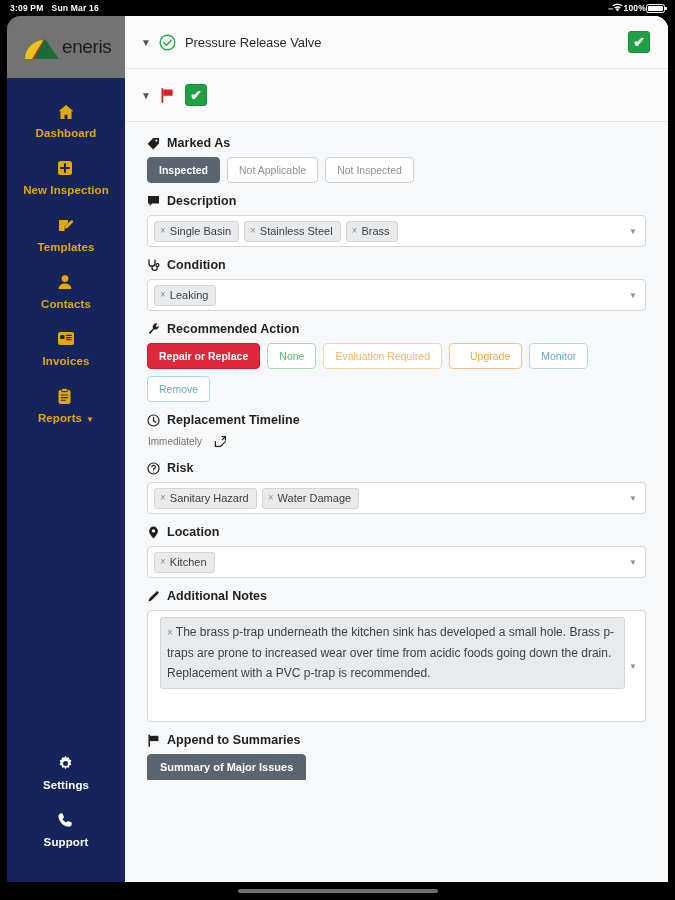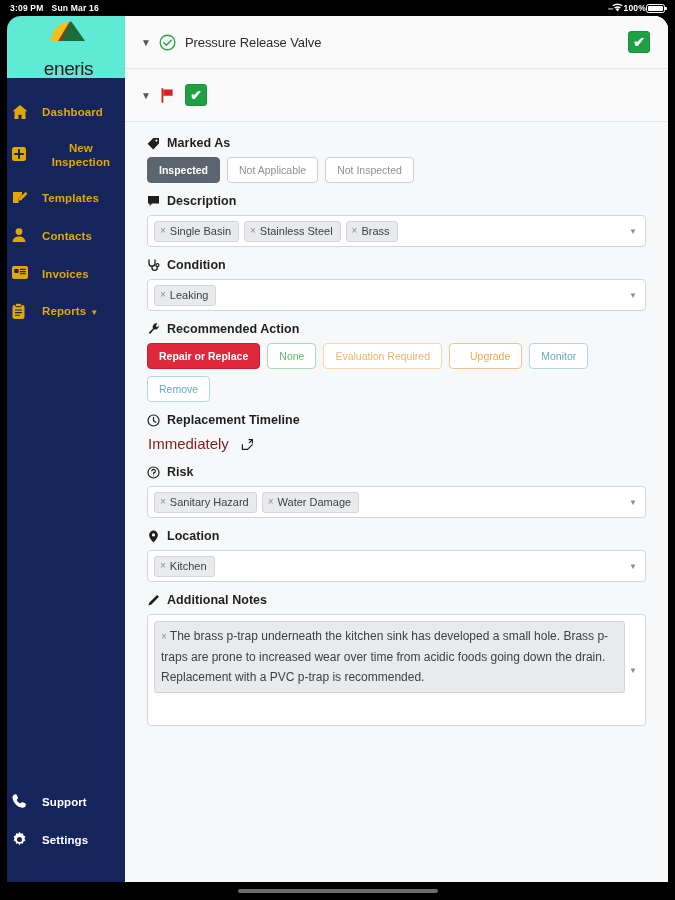--- a/index.html
+++ b/index.html
@@ -48,37 +48,37 @@
   }
 
   
   #sidebar {
     width: 118px; flex: 0 0 118px; height: 100%;
     background: #16245c;
     display: flex; flex-direction: column; align-items: center;
     position: relative;
   }
   #logo-area {
-    width: 100%; height: 62px; background: #5eead4;
+    width: 100%; height: 62px; background: #737373;
     display: flex; align-items: center; justify-content: flex-start;
-    padding-left: 8px; border-radius: 14px 0 0 0; flex-direction: column;
+    padding-left: 16px; border-radius: 14px 0 0 0;
   }
   #logo-mark { width: 42px; height: 26px; flex: 0 0 42px; }
   #logo-text {
     font-size: 19px; color: #1d1d1d; letter-spacing: -.4px;
     margin-left: -3px; font-family: "Liberation Sans", sans-serif;
   }
 
   #nav-top { margin-top: 16px; width: 100%; }
   #nav-bottom { margin-bottom: 22px; width: 100%; }
   #nav-spacer { flex: 1 1 auto; }
 
   .nav-item {
     width: 100%; padding: 9px 4px 11px;
-    display: flex; align-items: center; gap: 13px;
+    display: flex; flex-direction: column; align-items: center; gap: 5px;
     cursor: pointer;
   }
   .nav-icon { width: 18px; height: 18px; display: block; }
   .nav-label {
     font-size: 11.5px; line-height: 14px; text-align: center;
     color: #e2a800; font-weight: bold; letter-spacing: .1px;
   }
   .nav-item.bottom .nav-label { color: #ffffff; }
   .nav-caret { font-size: 8px; margin-left: 4px; }
 
@@ -164,28 +164,28 @@
   }
   .token .tk-x { color: #8b9096; font-size: 10px; }
   .select-caret {
     position: absolute; right: 8px; top: 50%; transform: translateY(-50%);
     color: #8b9096; font-size: 8px;
   }
 
   
   .timeline-value {
     display: flex; align-items: center; gap: 12px;
-    font-size: 15px; color: #7f1d1d; padding: 1px 0 2px 1px;
+    font-size: 10px; color: #737373; padding: 1px 0 2px 1px;
   }
   .edit-icon { width: 13px; height: 13px; cursor: pointer; }
 
   
   .notes-wrap {
     background: #fff; border: 1px solid #d4d7da; border-radius: 4px;
-    padding: 6px 20px 26px 6px; position: relative; min-height: 112px;
+    padding: 6px 20px 26px 12px; position: relative; min-height: 112px;
   }
   .notes-token {
     background: #e9eaec; border: 1px solid #d3d5d8; border-radius: 3px;
     font-size: 12px; line-height: 20px; color: #3d4146;
     padding: 4px 8px 5px 6px; display: block;
   }
   .notes-token .tk-x { color: #8b9096; font-size: 10px; margin-right: 3px; }
 
   
   .footer-pill {
@@ -305,34 +305,34 @@
         </div>
 
       </div>
 
       <div id="nav-spacer"></div>
 
       <div id="nav-bottom">
         <div class="nav-item bottom">
           <span class="nav-icon">
             <svg width="17" height="17" viewBox="0 0 17 17" fill="#ffffff">
-              <path d="M4.4 1.3c.8 0 1.3.5 1.6 1.2l.8 2c.3.7.1 1.3-.5 1.7l-.8.6c.8 1.8 2 3 3.8 3.8l.6-.8c.4-.6 1-.8 1.7-.5l2 .8c.7.3 1.2.8 1.2 1.6 0 1.9-1.6 3.3-3.5 3-5-.8-9-4.8-9.8-9.8-.3-1.9 1.1-3.5 2.9-3.6z"></path>
-            </svg>
-          </span>
-          <span class="nav-label">Support</span>
-        </div>
-
-        <div class="nav-item bottom">
-          <span class="nav-icon">
-            <svg width="17" height="17" viewBox="0 0 17 17" fill="#ffffff">
               <path d="M8.5 0.8l1.2 1.9 2.2-.4.5 2.2 2 1-1 2 1 2-2 1-.5 2.2-2.2-.4-1.2 1.9-1.2-1.9-2.2.4-.5-2.2-2-1 1-2-1-2 2-1 .5-2.2 2.2.4z"></path>
               <circle cx="8.5" cy="8.5" r="2.5" fill="#16245c"></circle>
             </svg>
           </span>
           <span class="nav-label">Settings</span>
+        </div>
+
+        <div class="nav-item bottom">
+          <span class="nav-icon">
+            <svg width="17" height="17" viewBox="0 0 17 17" fill="#ffffff">
+              <path d="M4.4 1.3c.8 0 1.3.5 1.6 1.2l.8 2c.3.7.1 1.3-.5 1.7l-.8.6c.8 1.8 2 3 3.8 3.8l.6-.8c.4-.6 1-.8 1.7-.5l2 .8c.7.3 1.2.8 1.2 1.6 0 1.9-1.6 3.3-3.5 3-5-.8-9-4.8-9.8-9.8-.3-1.9 1.1-3.5 2.9-3.6z"></path>
+            </svg>
+          </span>
+          <span class="nav-label">Support</span>
         </div>
       </div>
     </div>
 
     <div id="main">
 
       <div class="accordion-row">
         <span class="chevron">▼</span>
         <span class="status-icon">
           <svg width="17" height="17" viewBox="0 0 17 17">
@@ -511,19 +511,31 @@
               </svg>
             </span>
             <span>Additional Notes</span>
           </div>
           <div class="notes-wrap">
             <span class="notes-token"><span class="tk-x">×</span><span>The brass p-trap underneath the kitchen sink has developed a small hole. Brass p-traps are prone to increased wear over time from acidic foods going down the drain. Replacement with a PVC p-trap is recommended.</span></span>
             <span class="select-caret">▼</span>
           </div>
         </div>
 
+        <div class="field-block">
+          <div class="field-label">
+            <span class="lbl-icon">
+              <svg width="13" height="13" viewBox="0 0 13 13">
+                <path d="M2.2 1.2v11" stroke="#1f1f1f" stroke-width="1.5" stroke-linecap="round"></path>
+                <path d="M3 1.8h8.4v5.3H3z" fill="#1f1f1f"></path>
+              </svg>
+            </span>
+            <span>Append to Summaries</span>
+          </div>
+          <span class="footer-pill">Summary of Major Issues</span>
+        </div>
 
       </div>
     </div>
   </div>
 
   <div id="home-indicator"></div>
 </div>
 
 </body></html>

